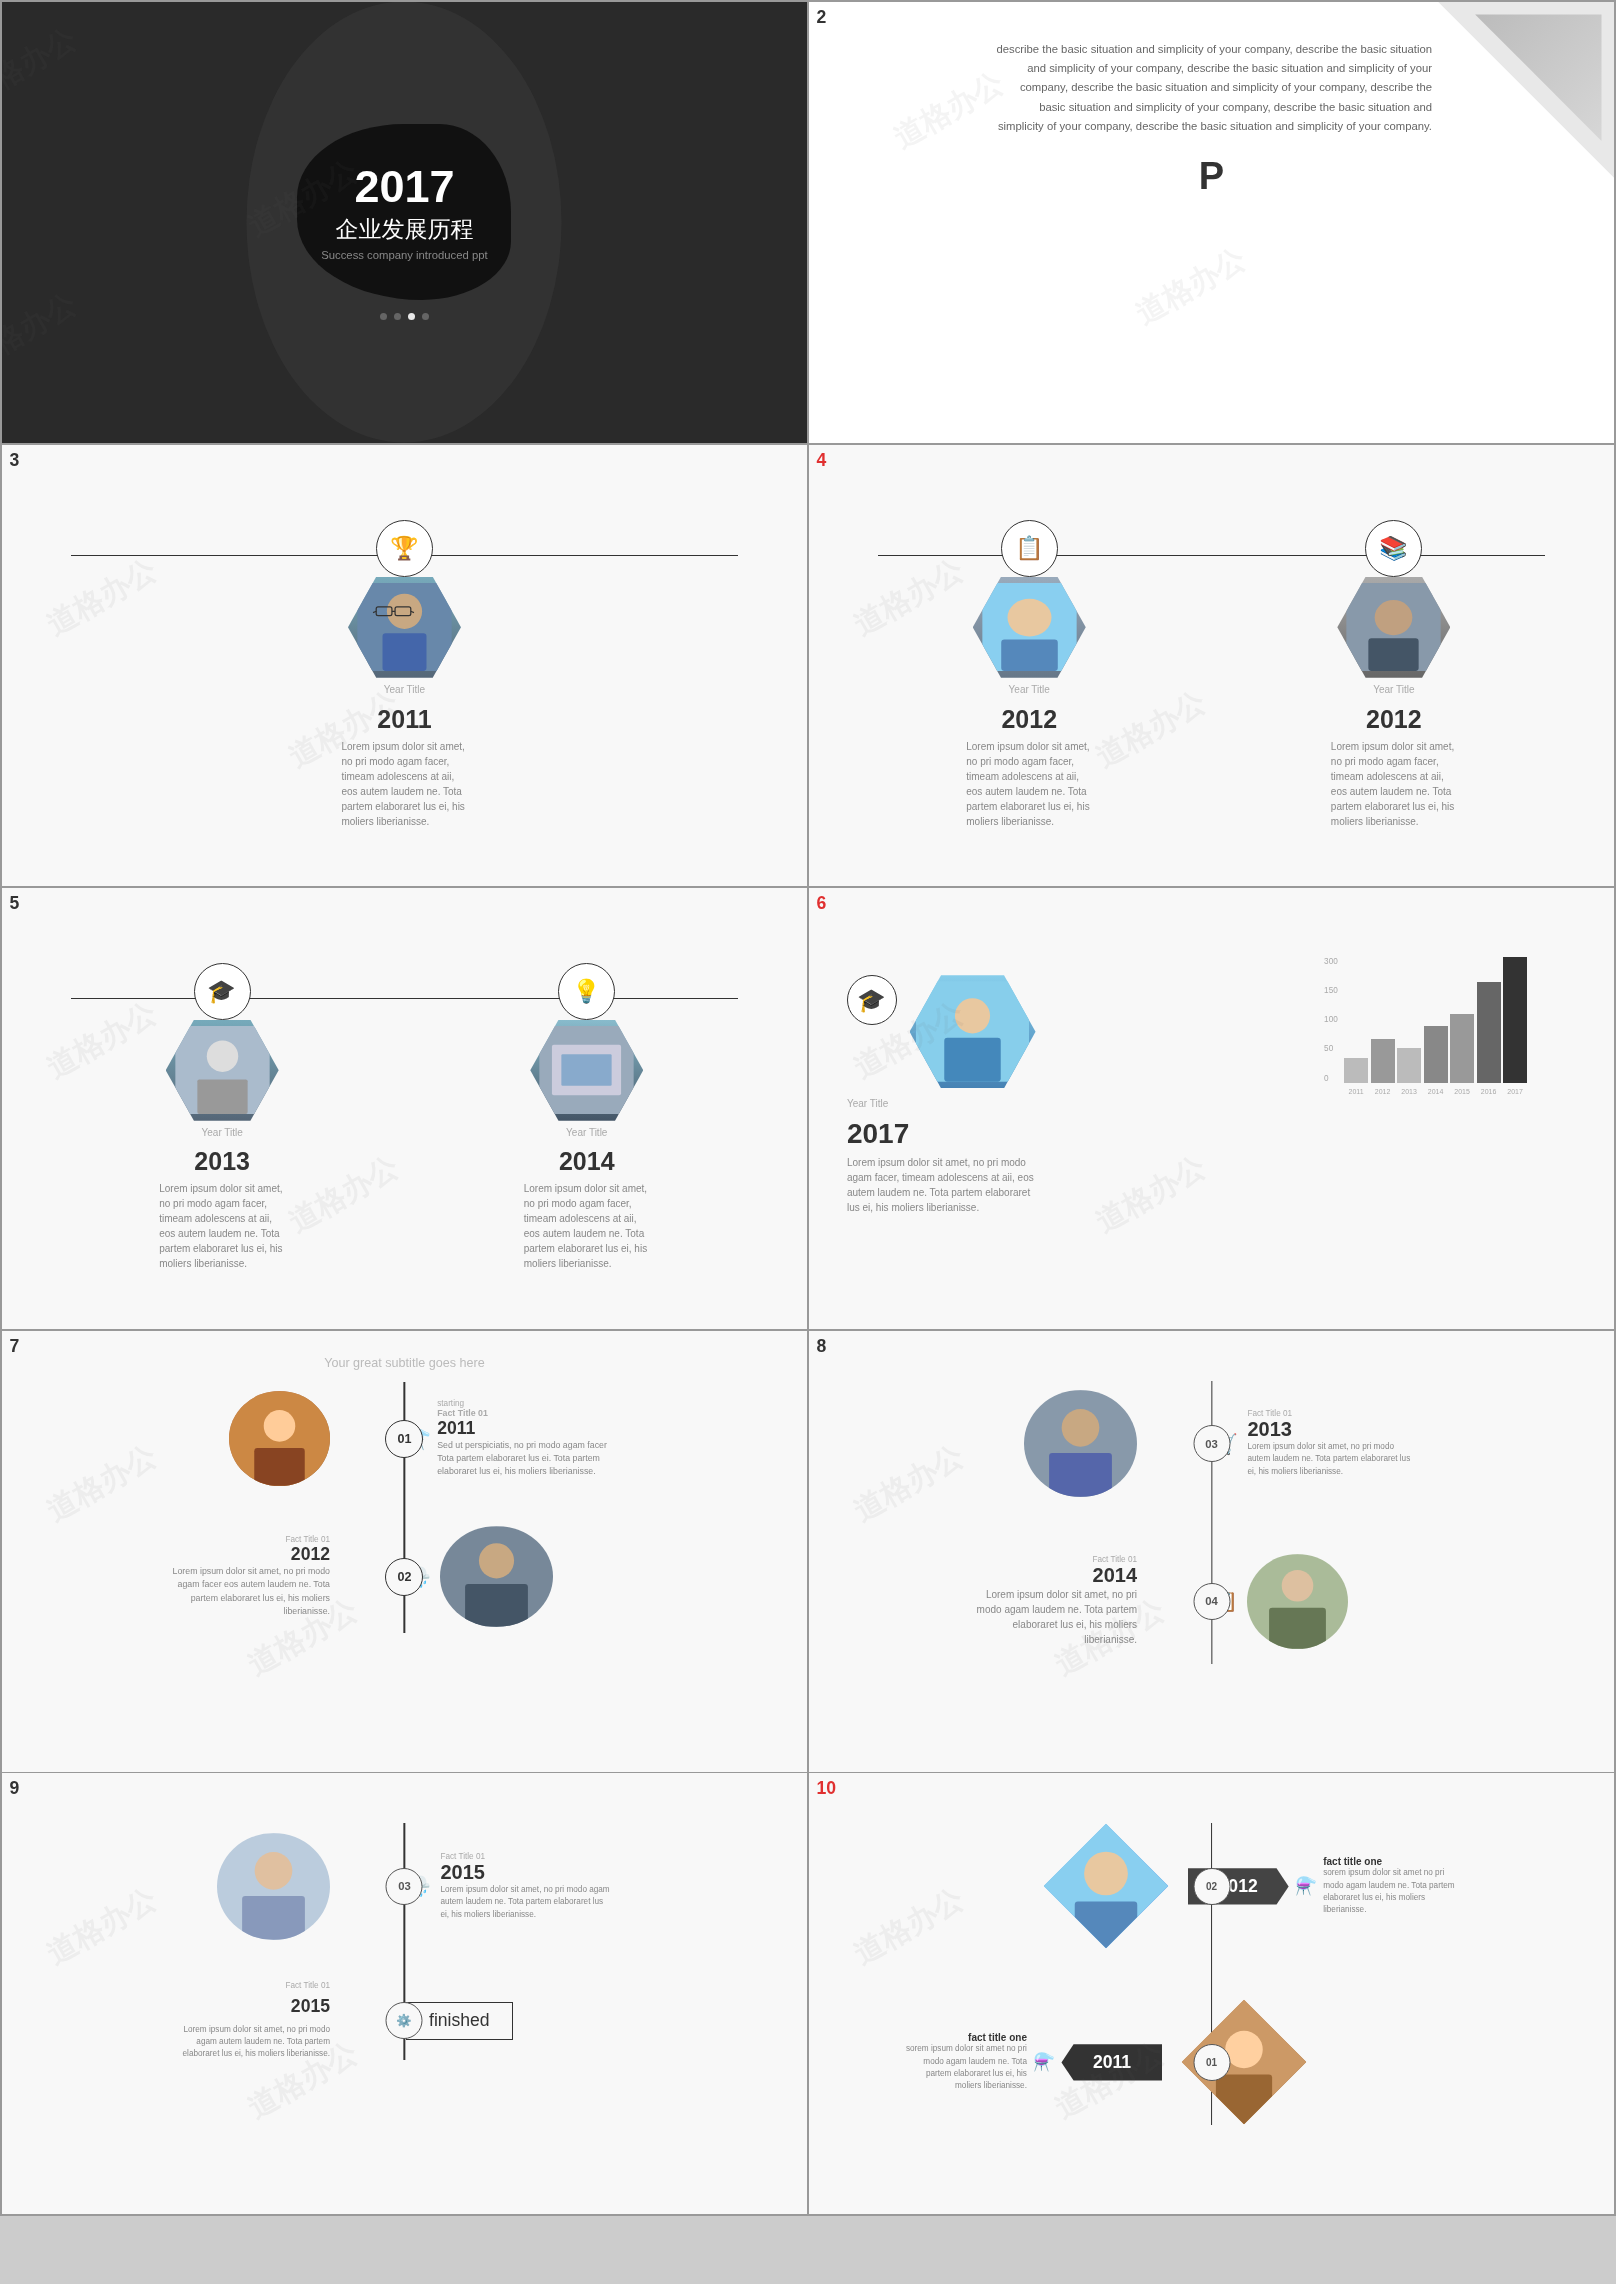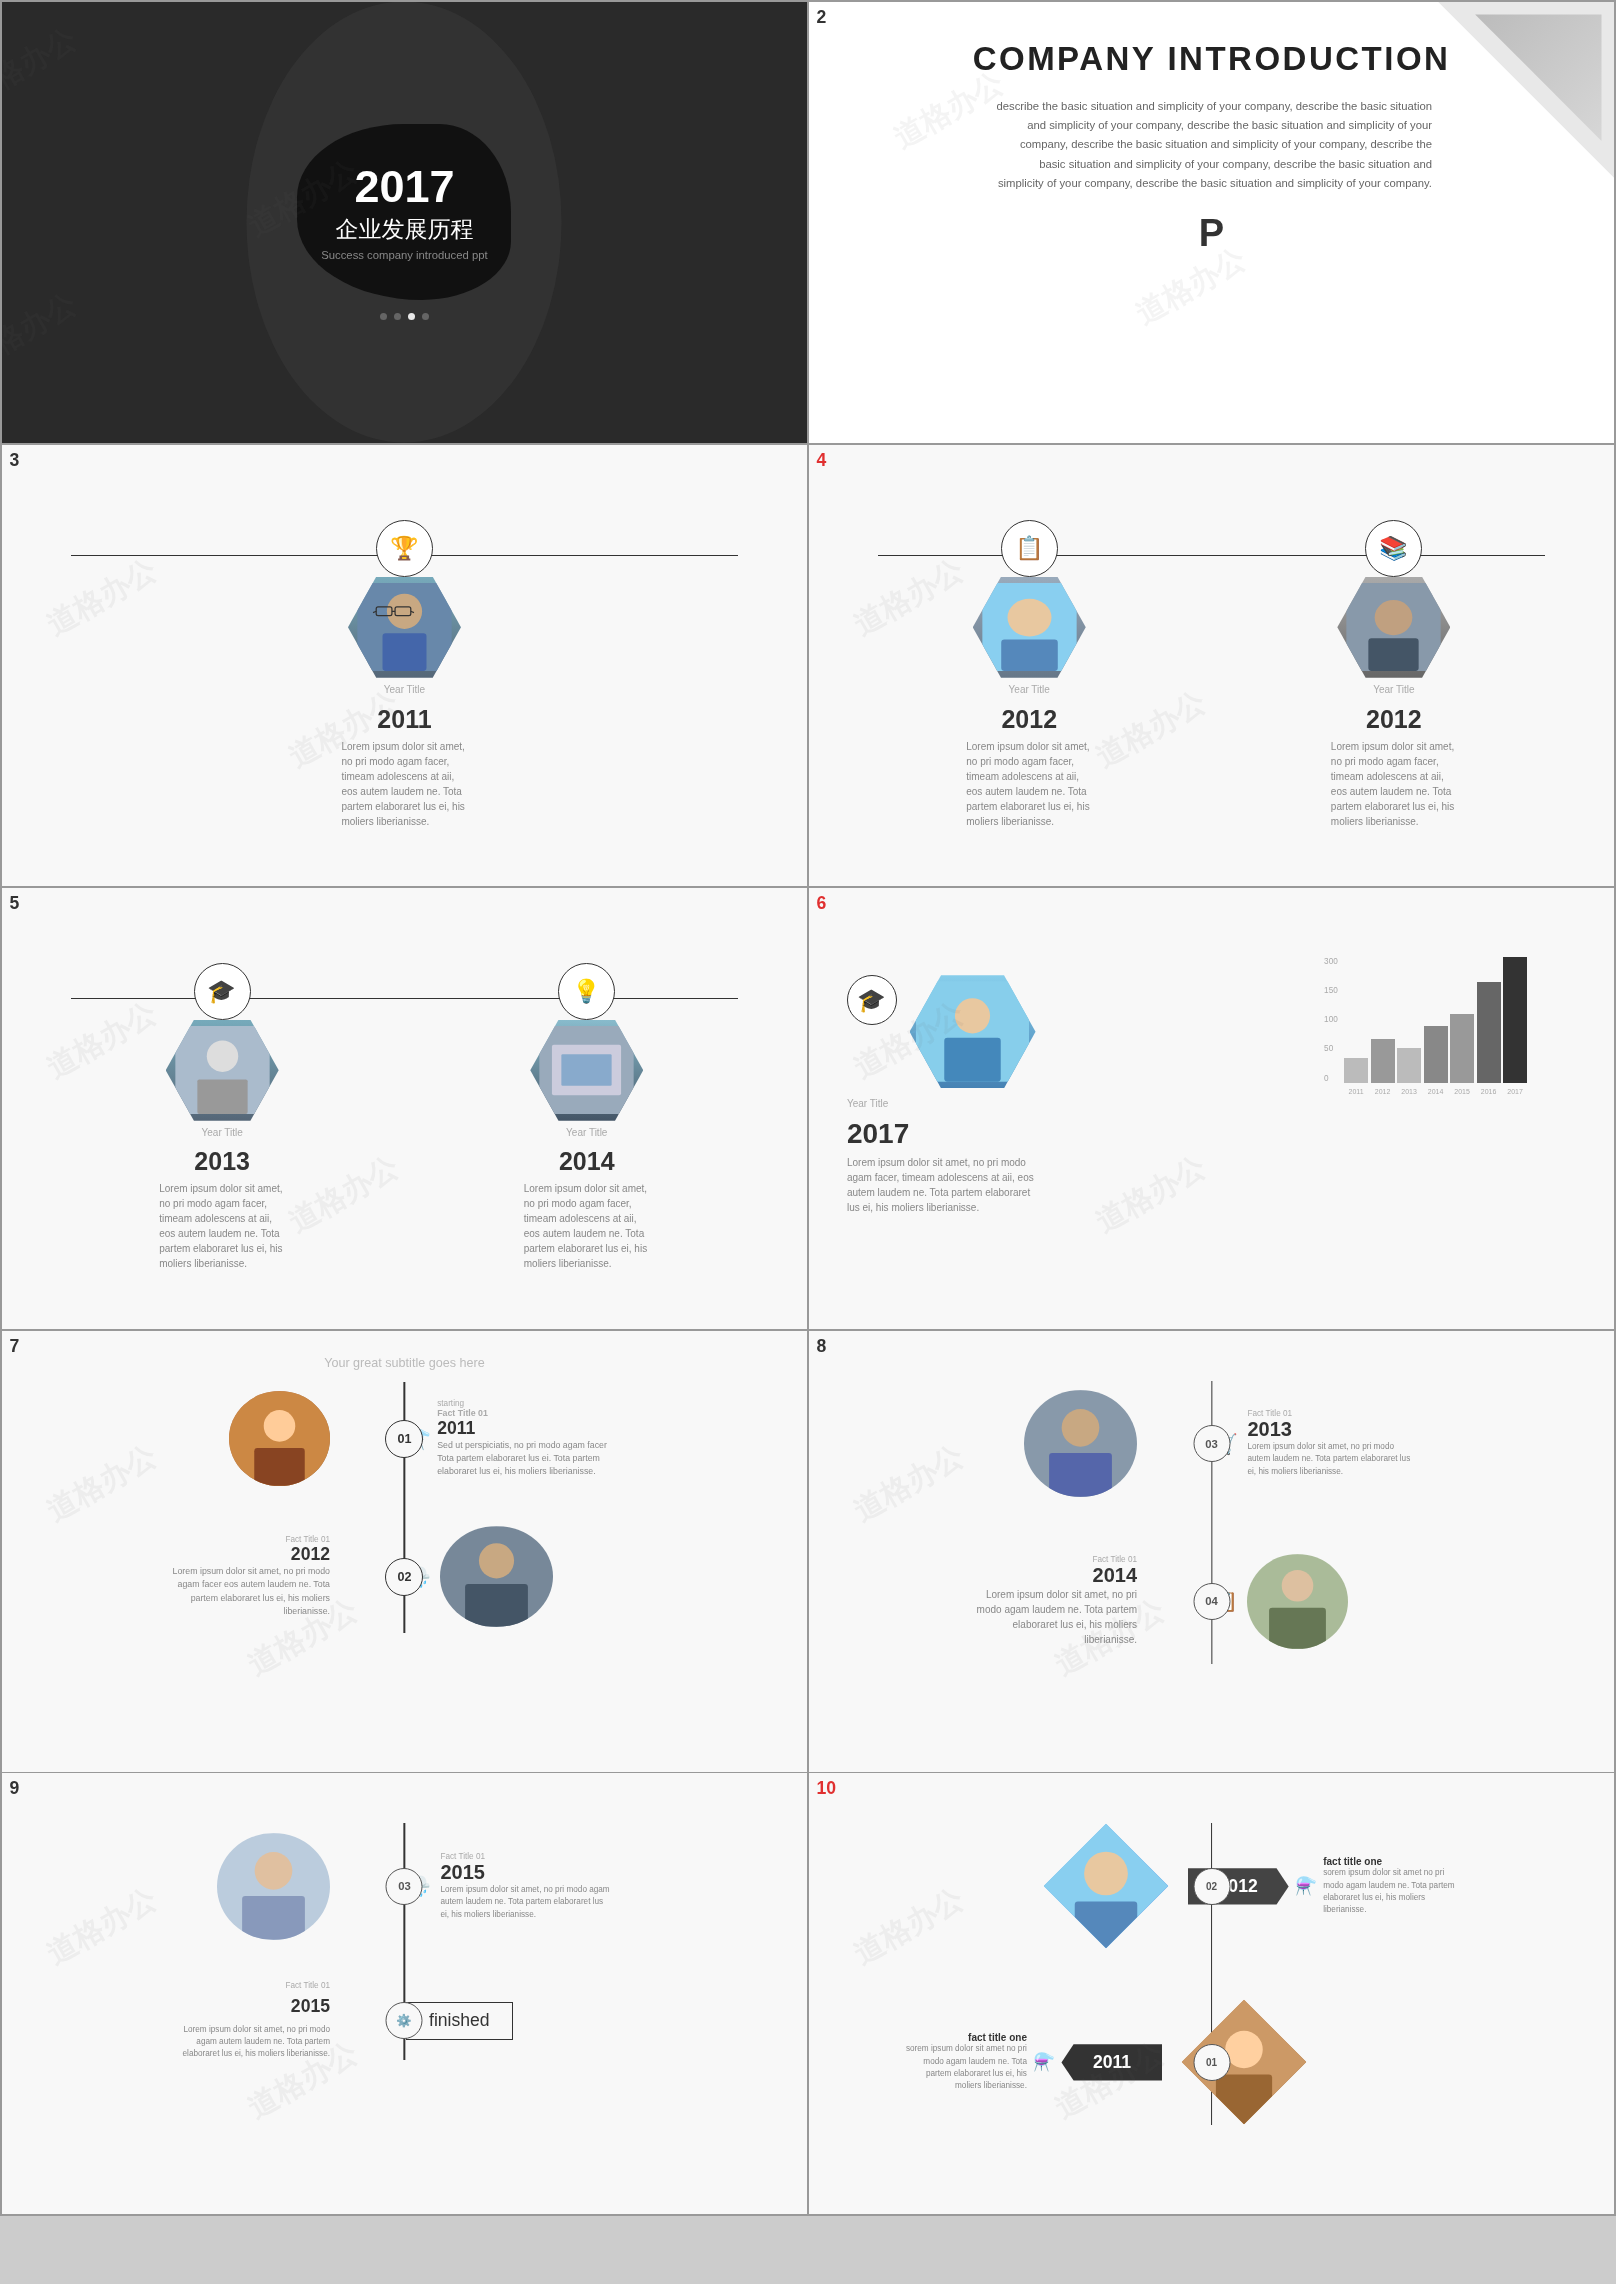--- a/index.html
+++ b/index.html
@@ -320,21 +320,20 @@
   </div>
 
   <div class="slide slide-2">
     <div class="wm-overlay">
       <span class="wm-text" style="top:20%;left:10%">道格办公</span>
       <span class="wm-text" style="top:60%;left:40%">道格办公</span>
     </div>
     <span class="slide-number">2</span>
     <div class="deco-rect"></div>
     <div class="deco-building"></div>
-    <h1 class="title">COMPANY INTRODUCTION</h1>
     <p class="body-text">describe the basic situation and simplicity of your company, describe the basic situation and simplicity of your company, describe the basic situation and simplicity of your company, describe the basic situation and simplicity of your company, describe the basic situation and simplicity of your company, describe the basic situation and simplicity of your company, describe the basic situation and simplicity of your company.</p>
     <div class="logo">P</div>
   </div>
 
   <div class="slide slide-timeline">
     <div class="wm-overlay">
       <span class="wm-text" style="top:30%;left:5%">道格办公</span>
       <span class="wm-text" style="top:60%;left:35%">道格办公</span>
     </div>
     <span class="slide-number">3</span>

